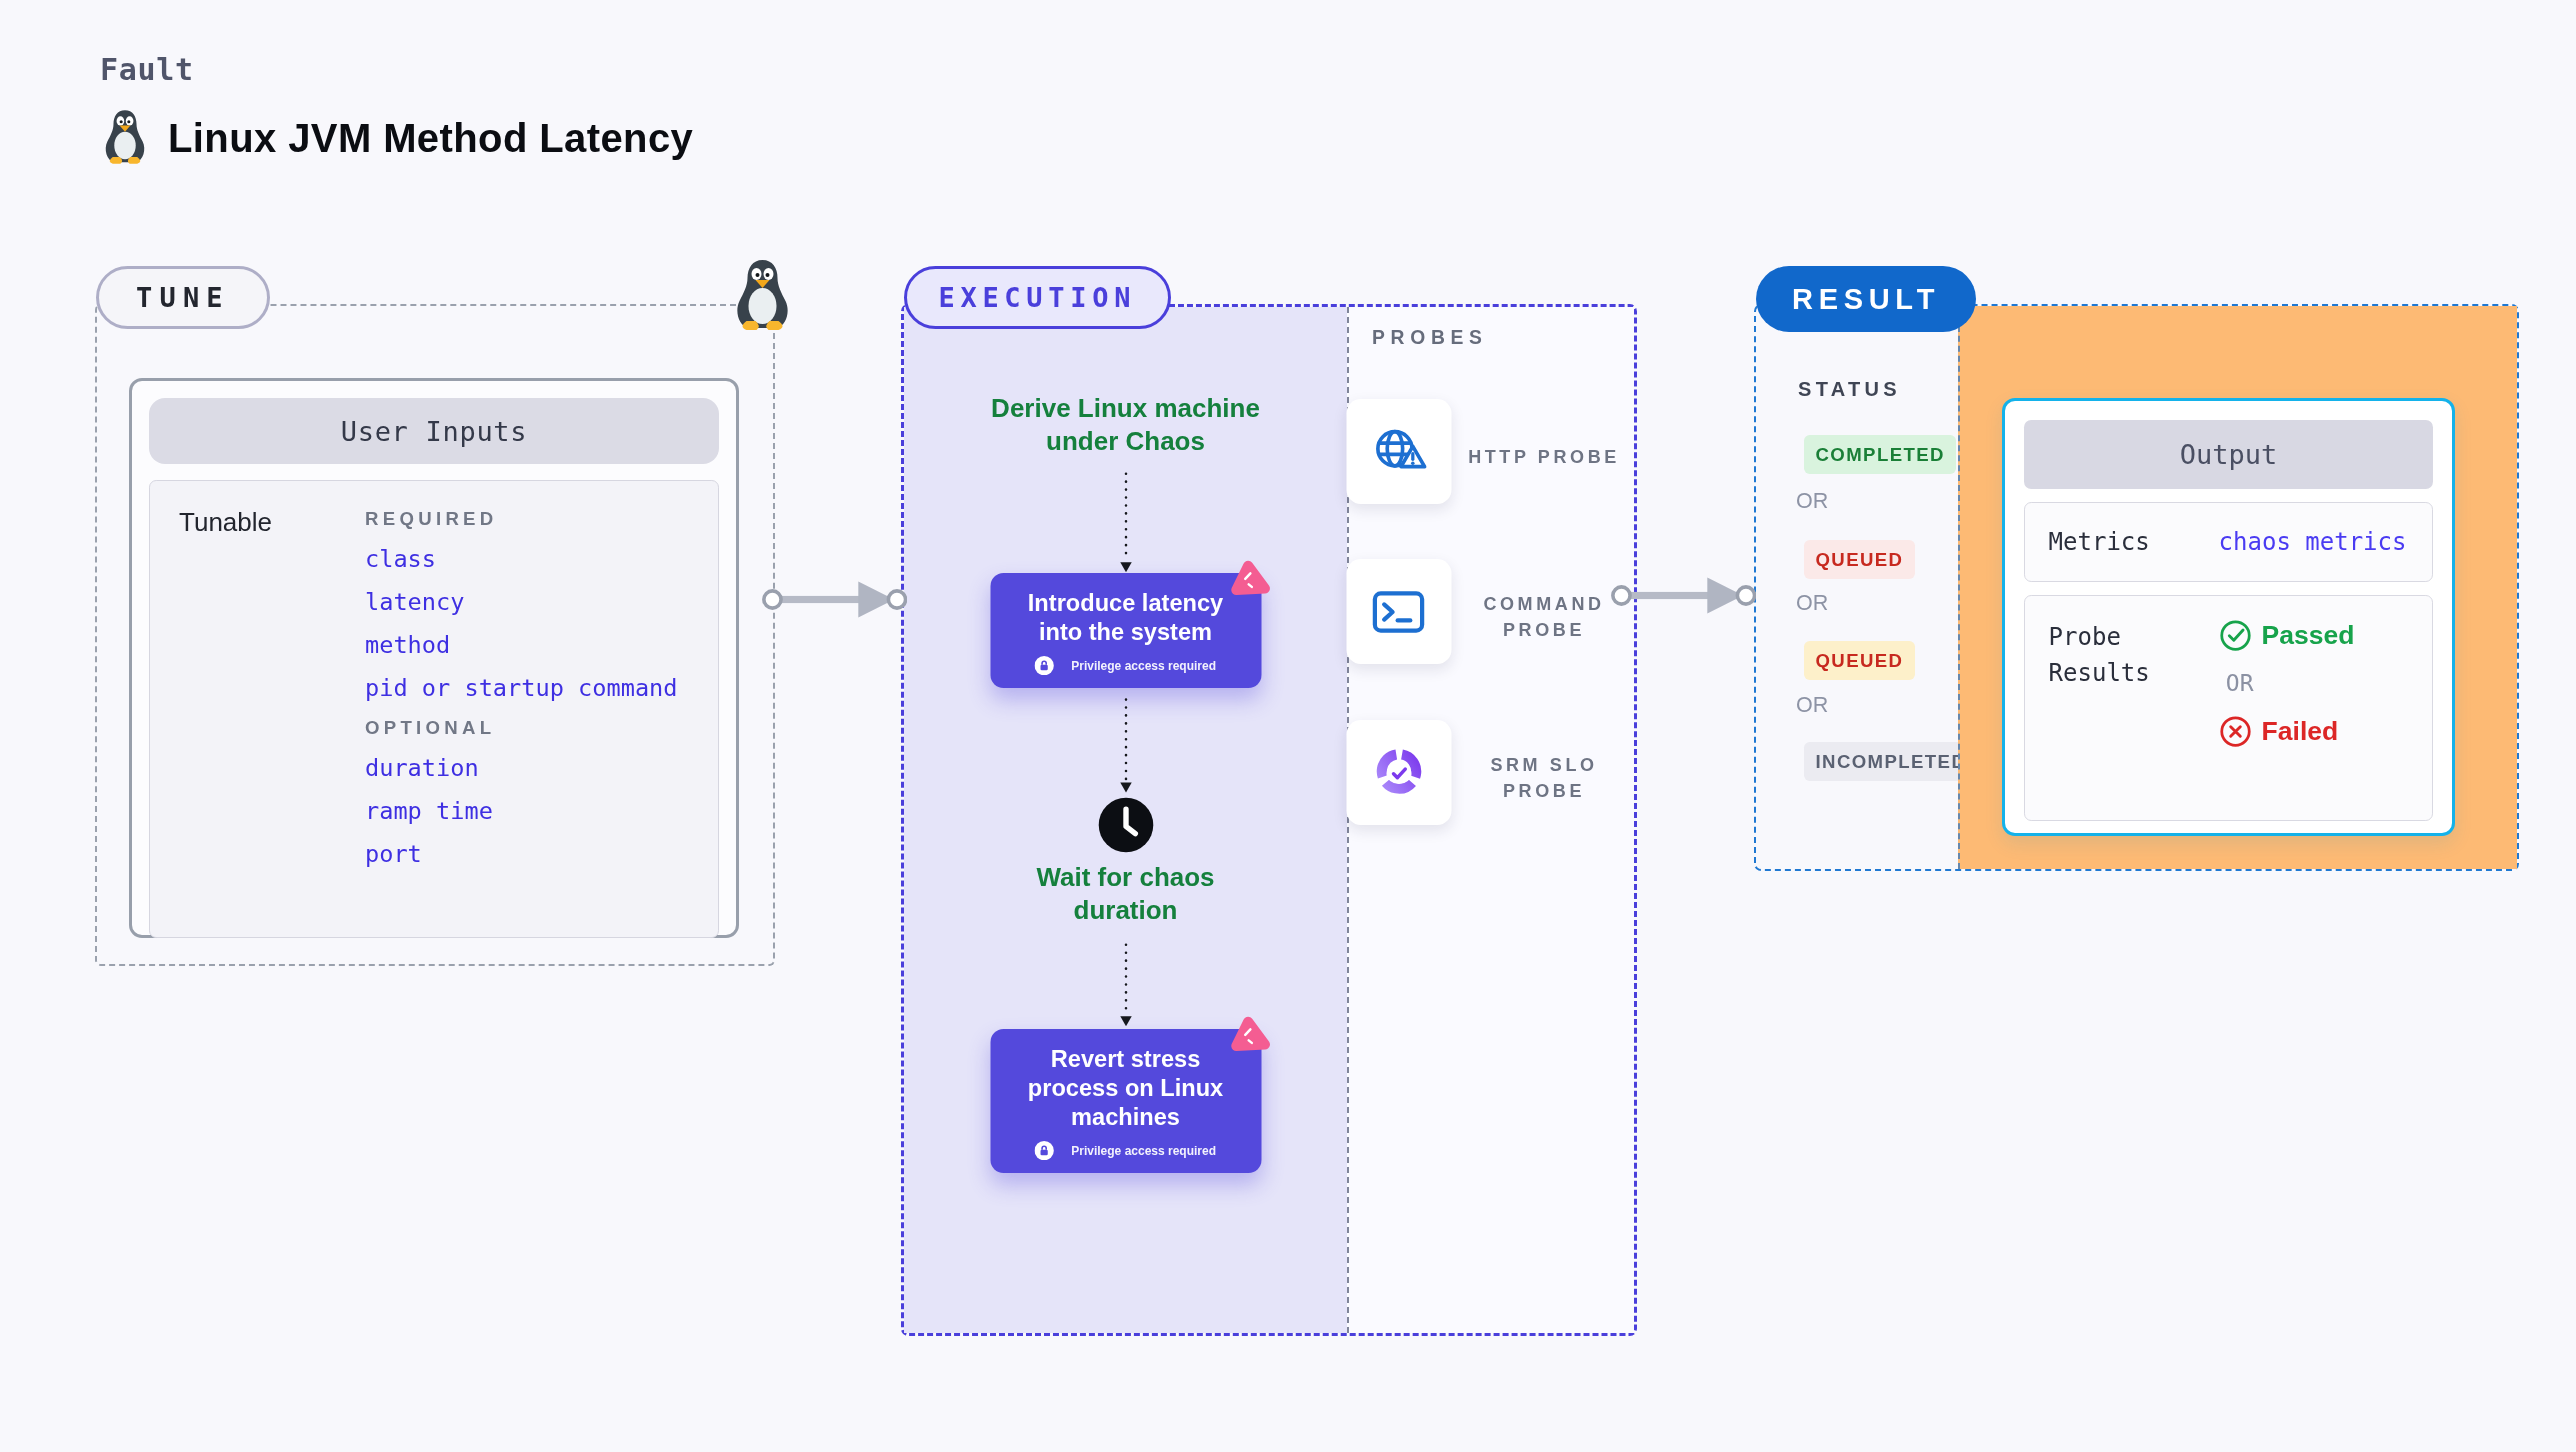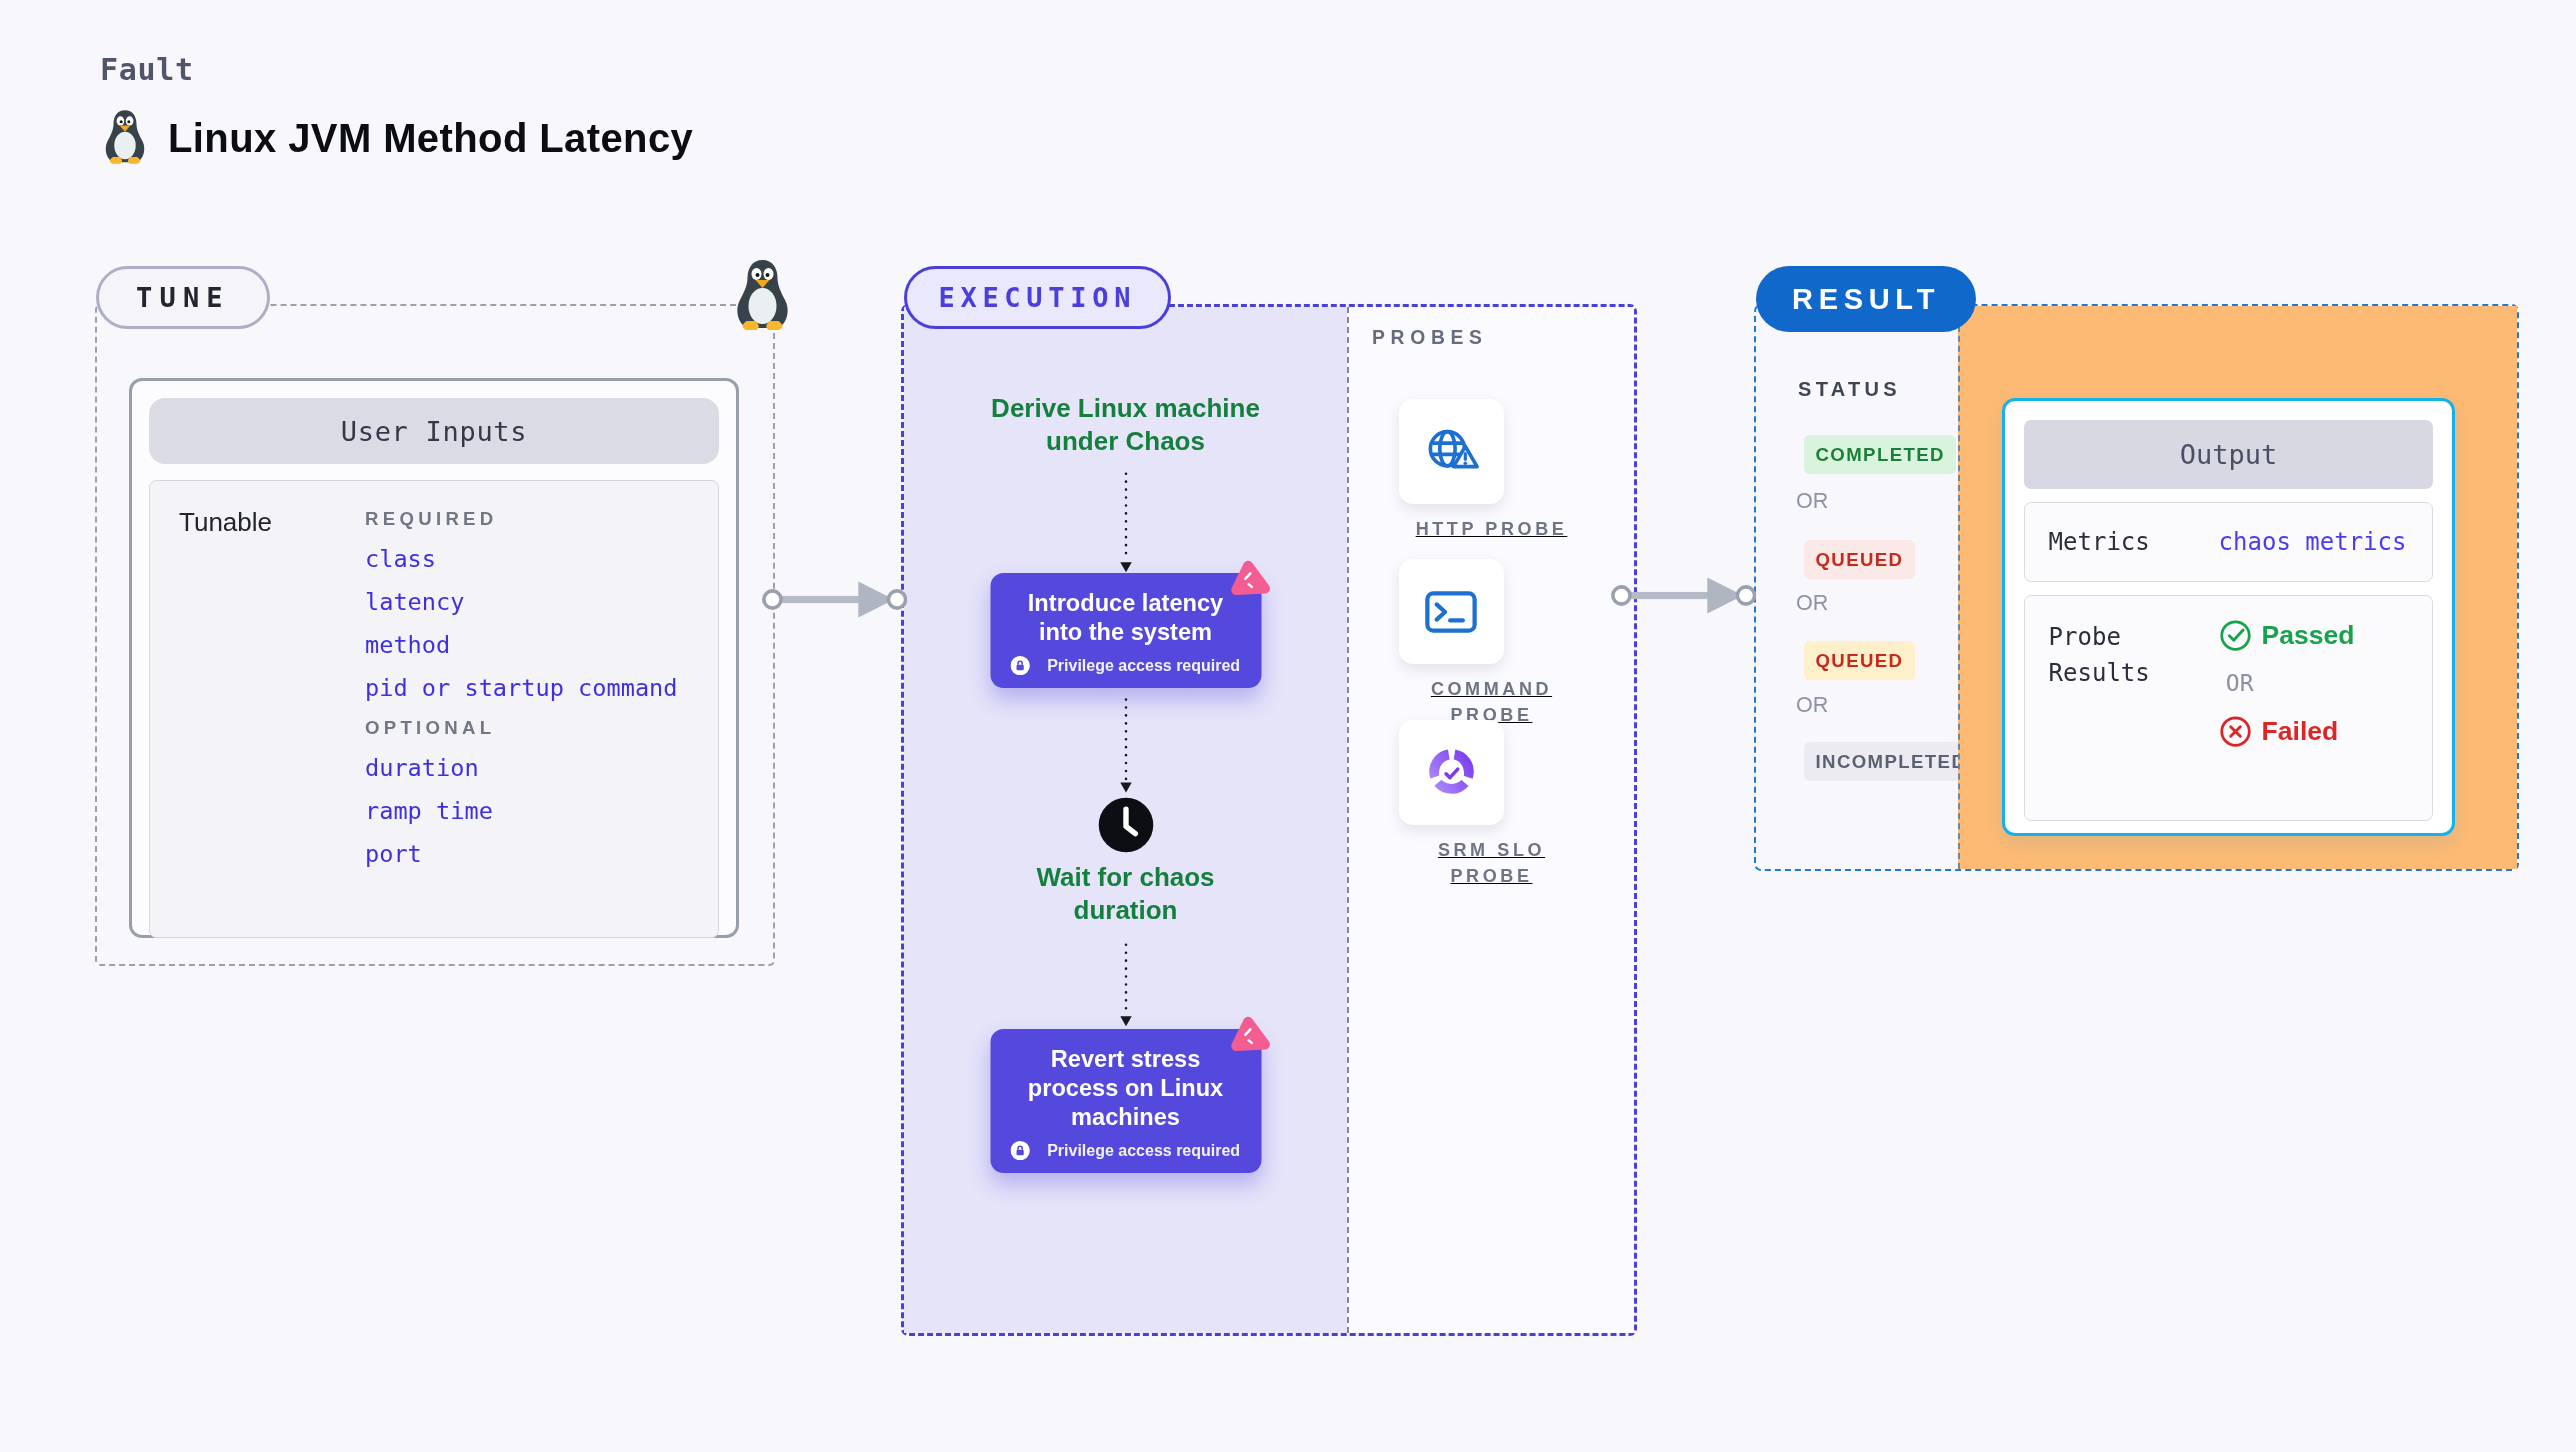--- a/index.html
+++ b/index.html
@@ -50,27 +50,27 @@
   .exec-area{width:443px;background:#e5e4f9;position:relative;}
   .probes-area{flex:1;position:relative;border-left:2.1px dashed #80859a;background:#fafaff;}
   .step-title{position:absolute;left:50%;transform:translateX(-50%);width:315px;text-align:center;
               font-size:26px;font-weight:800;line-height:1.28;color:#15803d;}
   .dot-arrow{position:absolute;left:50%;transform:translateX(-50%);}
   .chaos-card{position:absolute;left:50%;transform:translateX(-50%);width:271px;box-sizing:border-box;
               background:#5449dc;border-radius:13px;padding:15.8px 15.8px 13px;text-align:center;
               box-shadow:0 11.5px 21.5px rgba(84,73,220,.32);}
   .chaos-card .t{color:#fff;font-size:23.6px;font-weight:800;line-height:1.24;}
   .priv{margin-top:8.6px;display:flex;align-items:center;justify-content:center;gap:17px;
-        color:rgba(255,255,255,.93);font-size:16px;font-weight:600;}
+        color:rgba(255,255,255,.93);font-size:12px;font-weight:600;}
   .chaos-badge{position:absolute;right:-11.5px;top:-15.8px;transform:rotate(-6deg);}
   .clock-wrap{position:absolute;left:50%;transform:translateX(-50%);}
   .probes-label{position:absolute;left:23px;top:20px;font-size:19.3px;font-weight:700;
                 letter-spacing:5.7px;color:#666c7c;}
   .probe-item{position:absolute;left:50%;transform:translateX(-50%);display:flex;
-              flex-direction:column;align-items:flex-start;text-decoration:underline;}
+              flex-direction:row;align-items:center;}
   .probe-card{width:105px;height:105px;background:#fff;border-radius:14.3px;display:flex;
               align-items:center;justify-content:center;box-shadow:0 5.7px 14.3px rgba(25,25,70,.10);}
   .probe-name{margin-top:11.5px;width:186px;text-align:center;font-size:18px;font-weight:600;
               letter-spacing:3.6px;color:#6e7484;line-height:1.45;}
 
   
   .result-wrap{position:absolute;left:1754px;top:304px;width:765px;height:567px;box-sizing:border-box;
                border:2.9px dashed #1f78d2;border-radius:7.2px;display:flex;}
   .status-area{width:202px;position:relative;}
   .output-area{flex:1;position:relative;background:#fdba74;border-left:2.1px dashed #6888ab;padding-left:35px;}

